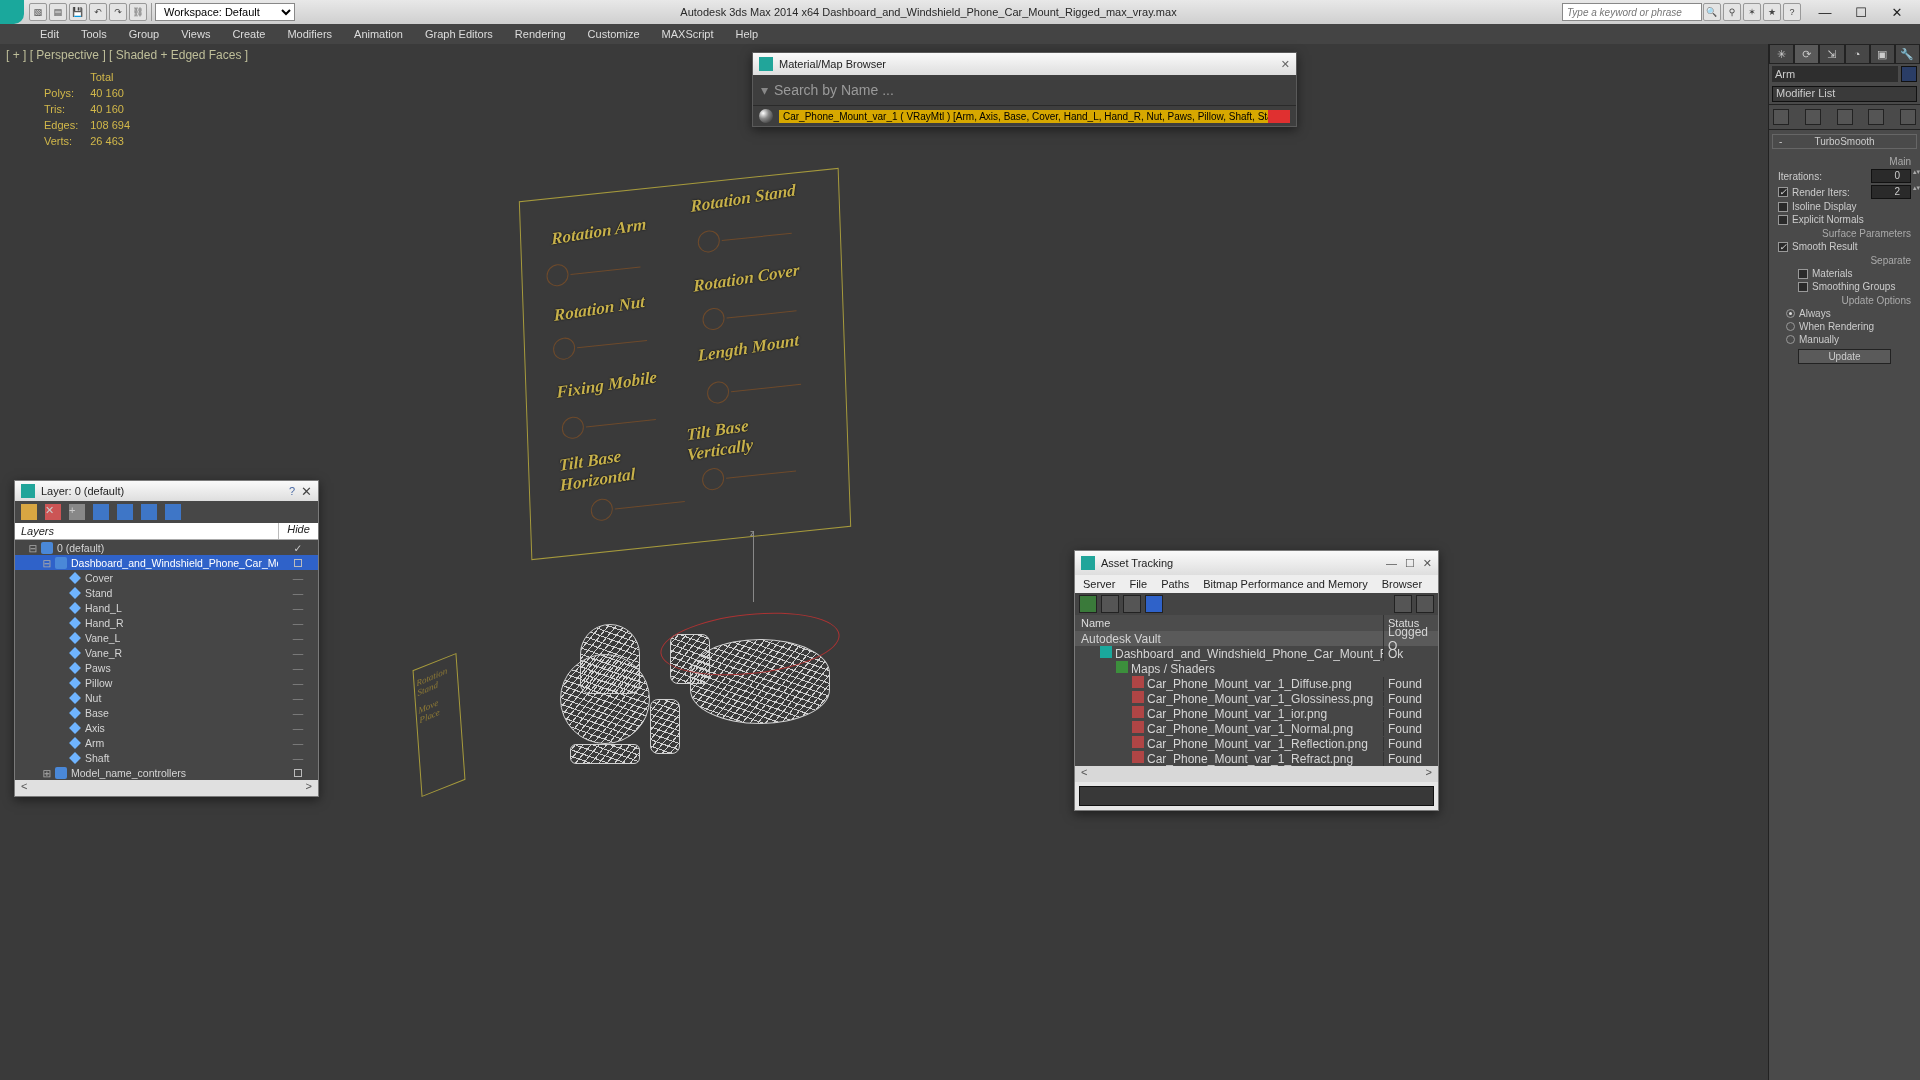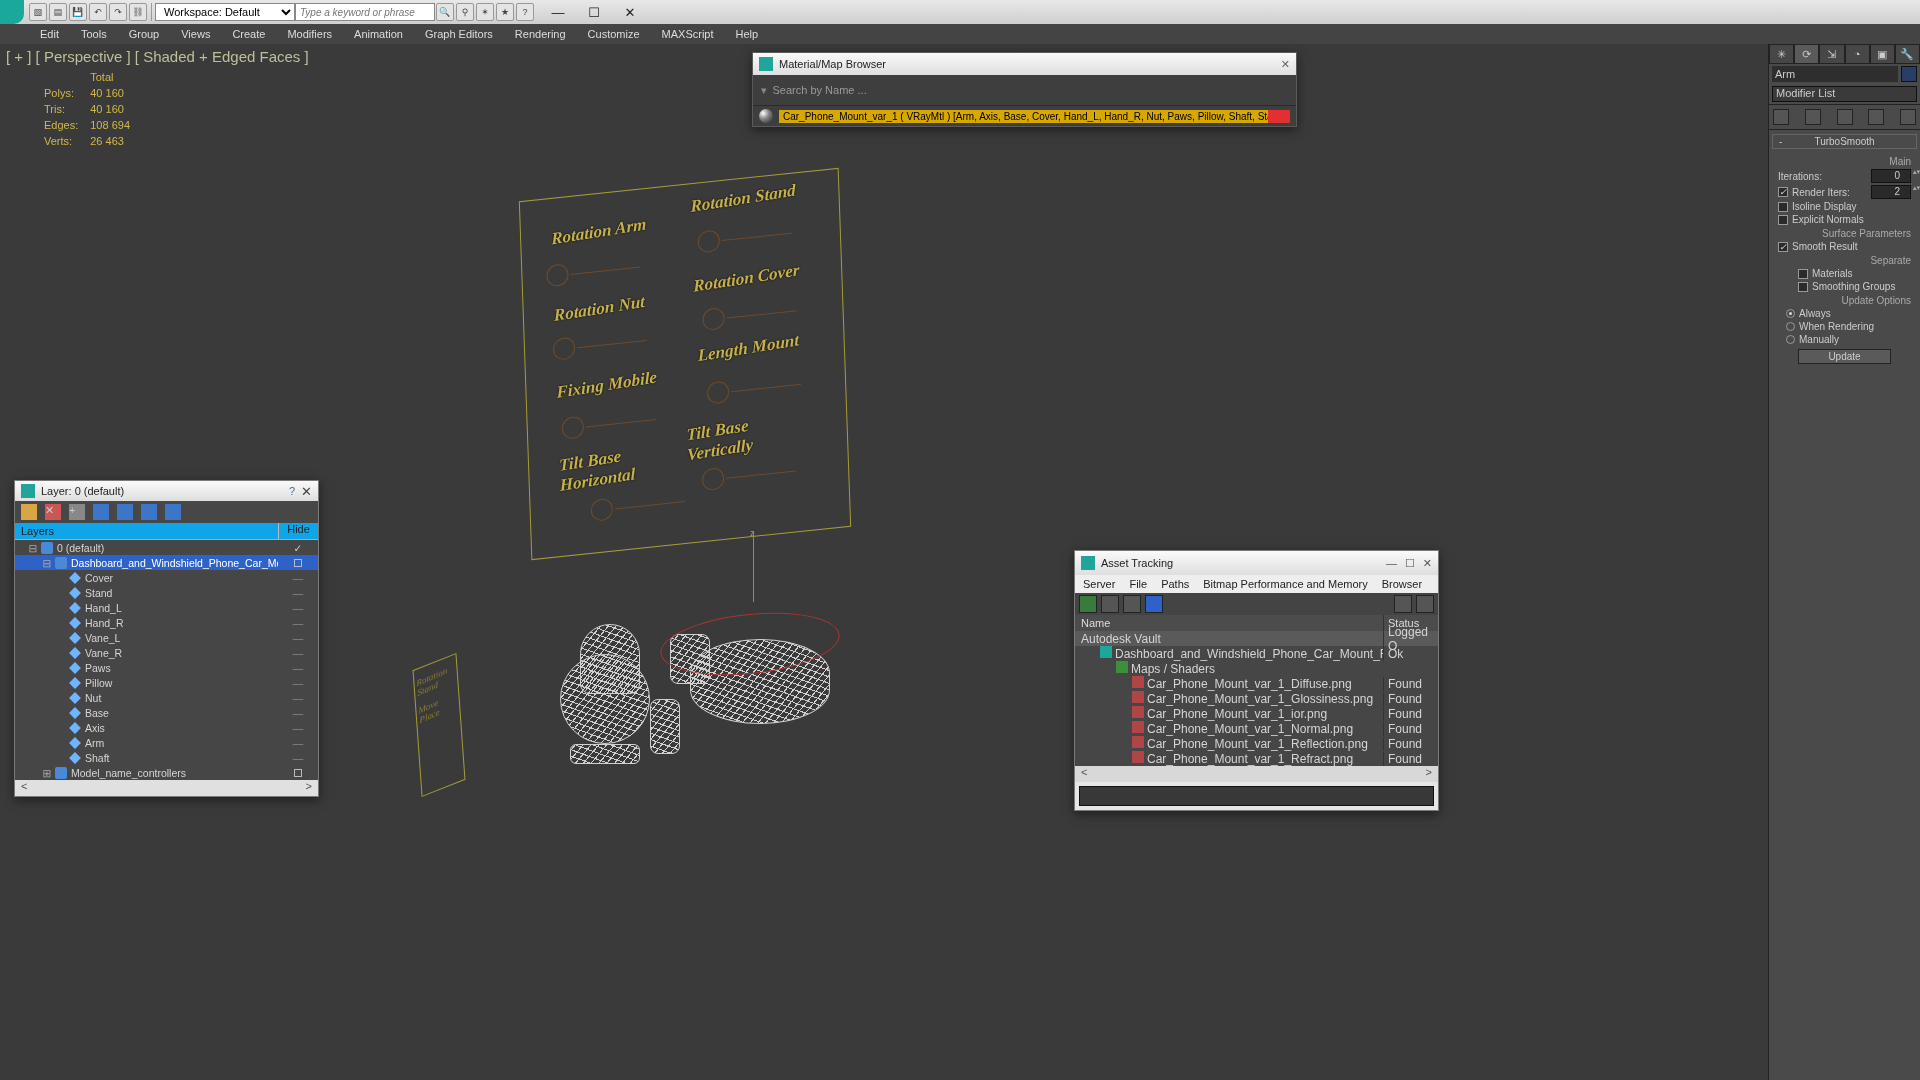--- a/index.html
+++ b/index.html
@@ -45,21 +45,21 @@
 .chk { display:flex; align-items:center; gap:4px; margin:2px 0; }
 .chk i { width:10px; height:10px; border:1px solid #999; background:#2a2a2a; display:inline-block; }
 .chk i.on::after { content:"✓"; display:block; font-size:9px; line-height:9px; text-align:center; color:#ddd; }
 .radio { display:flex; align-items:center; gap:4px; margin:2px 0 2px 8px; }
 .radio i { width:9px; height:9px; border:1px solid #999; border-radius:50%; display:inline-block; position:relative; }
 .radio i.on::after { content:""; position:absolute; inset:2px; background:#ddd; border-radius:50%; }
 .btn { background:#5a5a5a; border:1px solid #222; padding:1px 0; text-align:center; font-size:10px; }
 
 
 .viewport { position:absolute; left:0; right:152px; top:44px; bottom:0; background:#3a3a3a; }
-.vp-label { position:absolute; left:6px; top:4px; color:#bfbf9a; font-size:15px; }
+.vp-label { position:absolute; left:6px; top:4px; color:#bfbf9a; font-size:12px; }
 .stats { position:absolute; left:42px; top:24px; color:#d2b84a; font-size:11px; line-height:14px; }
 .stats td:first-child { padding-right:10px; }
 
 
 .rig-board { position:absolute; left:525px; top:140px; width:320px; height:360px; transform:skewY(-4deg) rotate(-2deg); border:1px solid #a69a3c; }
 .rig-label { position:absolute; color:#c7b14b; font:italic bold 17px Georgia,serif; transform:skewY(-3deg); text-shadow:0 0 2px #000; }
 .rig-ring { position:absolute; width:22px; height:22px; border:1px solid #6e4a2b; border-radius:50%; }
 .rig-line { position:absolute; width:70px; height:1px; background:#6e4a2b; }
 
 .rig-board2 { position:absolute; left:417px; top:616px; width:44px; height:130px; transform:skewY(-18deg) rotate(-4deg); border:1px solid #a69a3c; }
@@ -68,37 +68,37 @@
 
 .model { position:absolute; left:550px; top:560px; width:300px; height:180px; }
 .wire { position:absolute; border:1px solid #d0d0d0; background:repeating-linear-gradient(20deg,#d0d0d0 0 1px,transparent 1px 6px),repeating-linear-gradient(-50deg,#d0d0d0 0 1px,transparent 1px 6px); }
 .axis-line { position:absolute; background:#888; }
 
 
 .matbrowser { position:absolute; left:752px; top:52px; width:545px; background:#d9d9d9; border:1px solid #5a5a5a; box-shadow:0 3px 10px rgba(0,0,0,.5); }
 .mb-title { height:22px; display:flex; align-items:center; background:linear-gradient(#fafafa,#dedede); color:#222; padding:0 6px; font-size:11px; }
 .mb-title .icon { width:14px; height:14px; background:#21a59a; margin-right:6px; }
 .mb-title .x { margin-left:auto; color:#666; }
-.mb-search { background:#3e3e3e; height:18px; color:#9a9a9a; padding:15px 8px; display:flex; align-items:center; font-size:11px; }
+.mb-search { background:#3e3e3e; height:18px; color:#9a9a9a; padding:15px 8px; display:flex; align-items:center; font-size:14px; }
 .mb-search::before { content:"▾"; color:#888; margin-right:6px; }
 .mb-section { background:#3e3e3e; color:#c7c7c7; padding:2px 8px; font-size:10px; border-top:1px solid #222; }
 .mb-item-row { background:#3e3e3e; padding:3px 6px; display:flex; align-items:center; gap:6px; border-top:1px solid #2a2a2a; }
 .mb-ball { width:14px; height:14px; border-radius:50%; background:radial-gradient(circle at 30% 30%,#fff,#888 40%,#222); }
 .mb-item { flex:1; background:#d7a800; color:#000; font-size:10px; padding:1px 4px; white-space:nowrap; overflow:hidden; position:relative; }
 .mb-item::after { content:""; position:absolute; right:0; top:0; bottom:0; width:22px; background:#e03030; }
 
 
 .layermgr { position:absolute; left:14px; top:480px; width:305px; background:#e6e6e6; border:1px solid #7a7a7a; box-shadow:0 3px 10px rgba(0,0,0,.5); }
 .lm-title { height:20px; background:linear-gradient(#fafafa,#dedede); display:flex; align-items:center; padding:0 6px; color:#222; }
 .lm-title .icon { width:14px; height:14px; background:#21a59a; margin-right:6px; }
 .lm-title .help { margin-left:auto; color:#4a6aa5; padding:0 6px; }
 .lm-title .x { color:#444; font-size:13px; }
 .lm-toolbar { height:22px; background:#474747; display:flex; align-items:center; gap:8px; padding:0 6px; }
 .lm-toolbar span { width:16px; height:16px; display:inline-block; }
-.lm-head { display:flex; background:#0ea5e9; color:#222; border-bottom:1px solid #aaa; }
+.lm-head { display:flex; background:#ffffff; color:#222; border-bottom:1px solid #aaa;font-style:italic; }
 .lm-head div:first-child { flex:1; padding:2px 6px; }
 .lm-head div:last-child { width:40px; text-align:center; border-left:1px solid #bbb; }
 .lm-body { background:#464646; max-height:250px; overflow:auto; }
 .lm-row { display:flex; align-items:center; height:15px; color:#d5d5d5; font-size:10.5px; }
 .lm-row.sel { background:#2f62c9; color:#fff; }
 .lm-indent { display:inline-block; }
 .lm-twist { width:12px; text-align:center; color:#aaa; }
 .lm-ico { width:12px; height:12px; margin:0 2px; display:inline-block; }
 .lm-ico.layer { background:#4a88d8; border-radius:2px; }
 .lm-ico.obj { background:#6fb4ff; transform:rotate(45deg) scale(.7); }
@@ -145,20 +145,21 @@
   <div class="tb-btn g">▧</div>
   <div class="tb-btn g">▤</div>
   <div class="tb-btn g">💾</div>
   <div class="tb-btn g">↶</div>
   <div class="tb-btn g">↷</div>
   <div class="tb-btn g">⛓</div>
   <div class="tb-sep"></div>
   <select class="workspace-sel">
     <option>Workspace: Default</option>
   </select>
+  <div class="title-text">Autodesk 3ds Max  2014 x64     Dashboard_and_Windshield_Phone_Car_Mount_Rigged_max_vray.max</div>
   <input class="search-box" placeholder="Type a keyword or phrase" style="">
   <div class="tb-btn g">🔍</div>
   <div class="tb-btn g">⚲</div>
   <div class="tb-btn g">✶</div>
   <div class="tb-btn g">★</div>
   <div class="tb-btn g">?</div>
   <div class="win-ctrl">
     <span>—</span>
     <span>☐</span>
     <span>✕</span>

